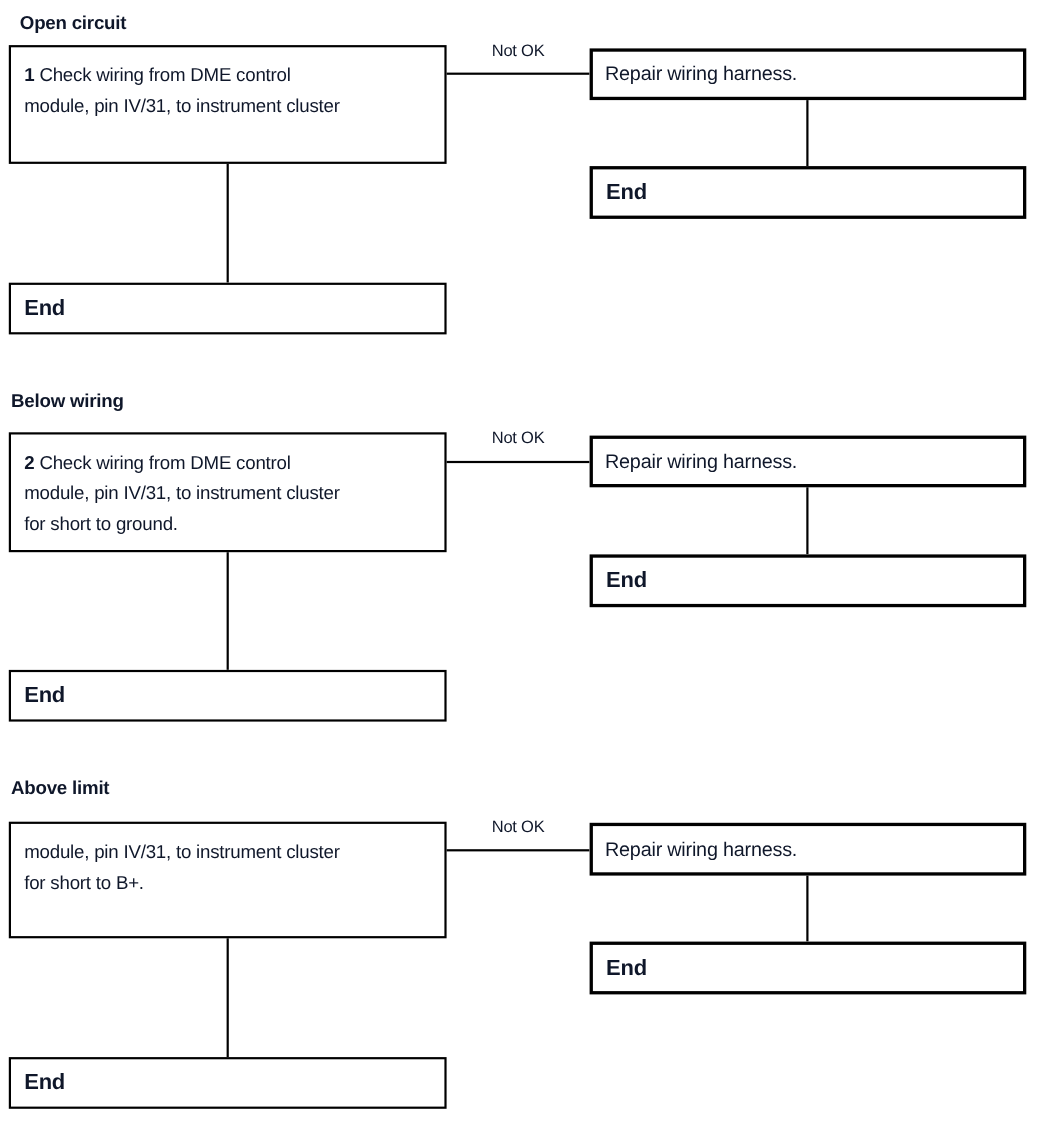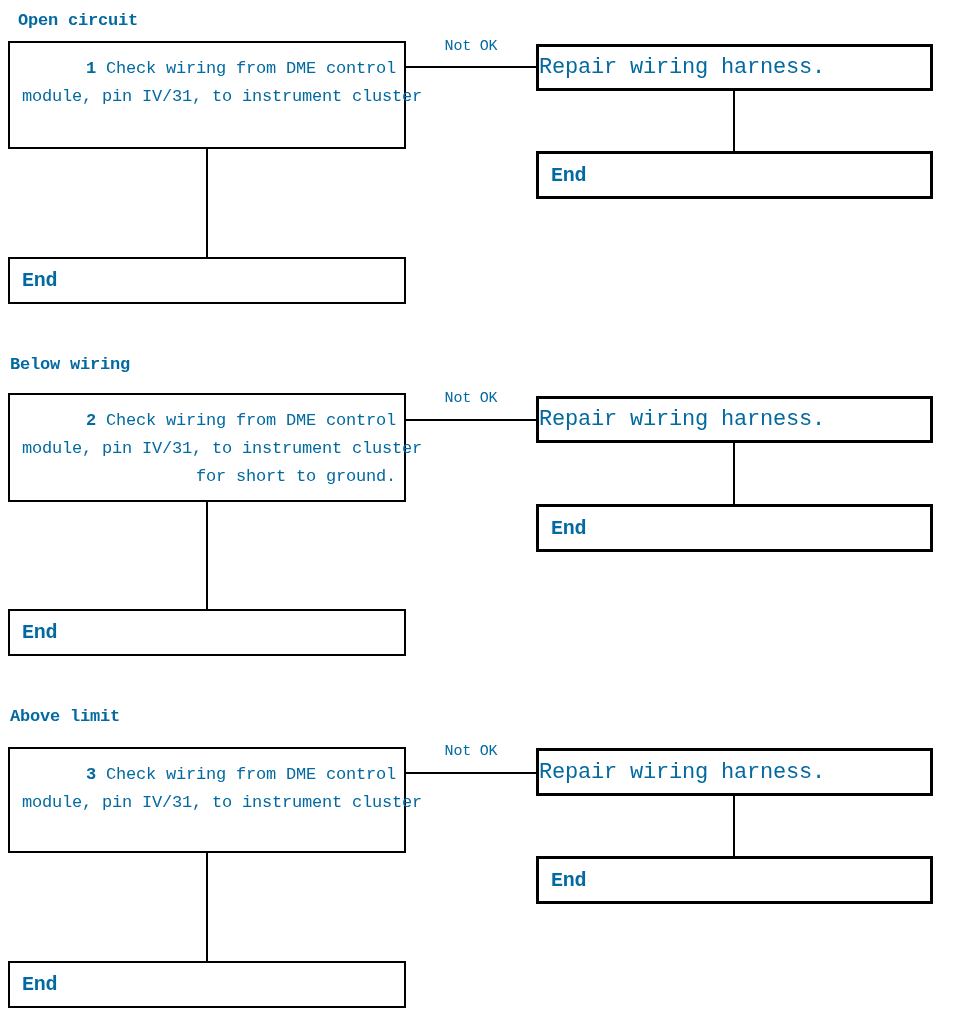--- a/index.html
+++ b/index.html
@@ -5,22 +5,22 @@
   html, body {
     margin: 0;
     padding: 0;
     background: #ffffff;
   }
   .canvas {
     position: relative;
     width: 960px;
     height: 1020px;
     background: #ffffff;
-    font-family: Liberation Mono, monospace;
-    color: #0369a1;
+    font-family: Liberation Sans, sans-serif;
+    color: #0f172a;
     overflow: hidden;
   }
   .heading {
     position: absolute;
     font-size: 17px;
     font-weight: bold;
     letter-spacing: -0.2px;
     white-space: nowrap;
   }
   .box {
@@ -29,34 +29,35 @@
     border: 2px solid #000000;
     background: #ffffff;
   }
   .box.thick { border-width: 3px; }
   .step-box {
     padding: 12px 8px 0 12px;
     font-size: 17px;
     line-height: 28px;
     letter-spacing: -0.2px;
   }
-  .step-line { display: block; white-space: nowrap; text-align: right; }
+  .step-line { display: block; white-space: nowrap; }
   .step-num { font-weight: bold; }
   .end-box {
     display: flex;
     align-items: center;
     padding-left: 12px;
     font-size: 20px;
     font-weight: bold;
     letter-spacing: -0.2px;
   }
   .repair-box {
     display: flex;
     align-items: center;
-    font-size: 22px;
+    padding-left: 11px;
+    font-size: 18px;
     letter-spacing: -0.2px;
   }
   .hline {
     position: absolute;
     height: 2px;
     background: #000000;
   }
   .vline {
     position: absolute;
     width: 2px;
@@ -163,25 +164,22 @@
 
   <div class="vline vl2"></div>
 
   <div class="box end-box le2">
     <span>End</span>
   </div>
 
   <div class="heading h3">Above limit</div>
 
   <div class="box step-box sb3">
-    <span class="step-line">
-      <span class="step-num">3</span>
-      <span>Check wiring from DME control</span>
-    </span>
     <span class="step-line">module, pin IV/31, to instrument cluster</span>
+    <span class="step-line">for short to B+.</span>
   </div>
 
   <div class="branch-label no3">Not OK</div>
   <div class="hline hl3"></div>
 
   <div class="box thick repair-box rb3">
     <span>Repair wiring harness.</span>
   </div>
 
   <div class="vline vr3"></div>

